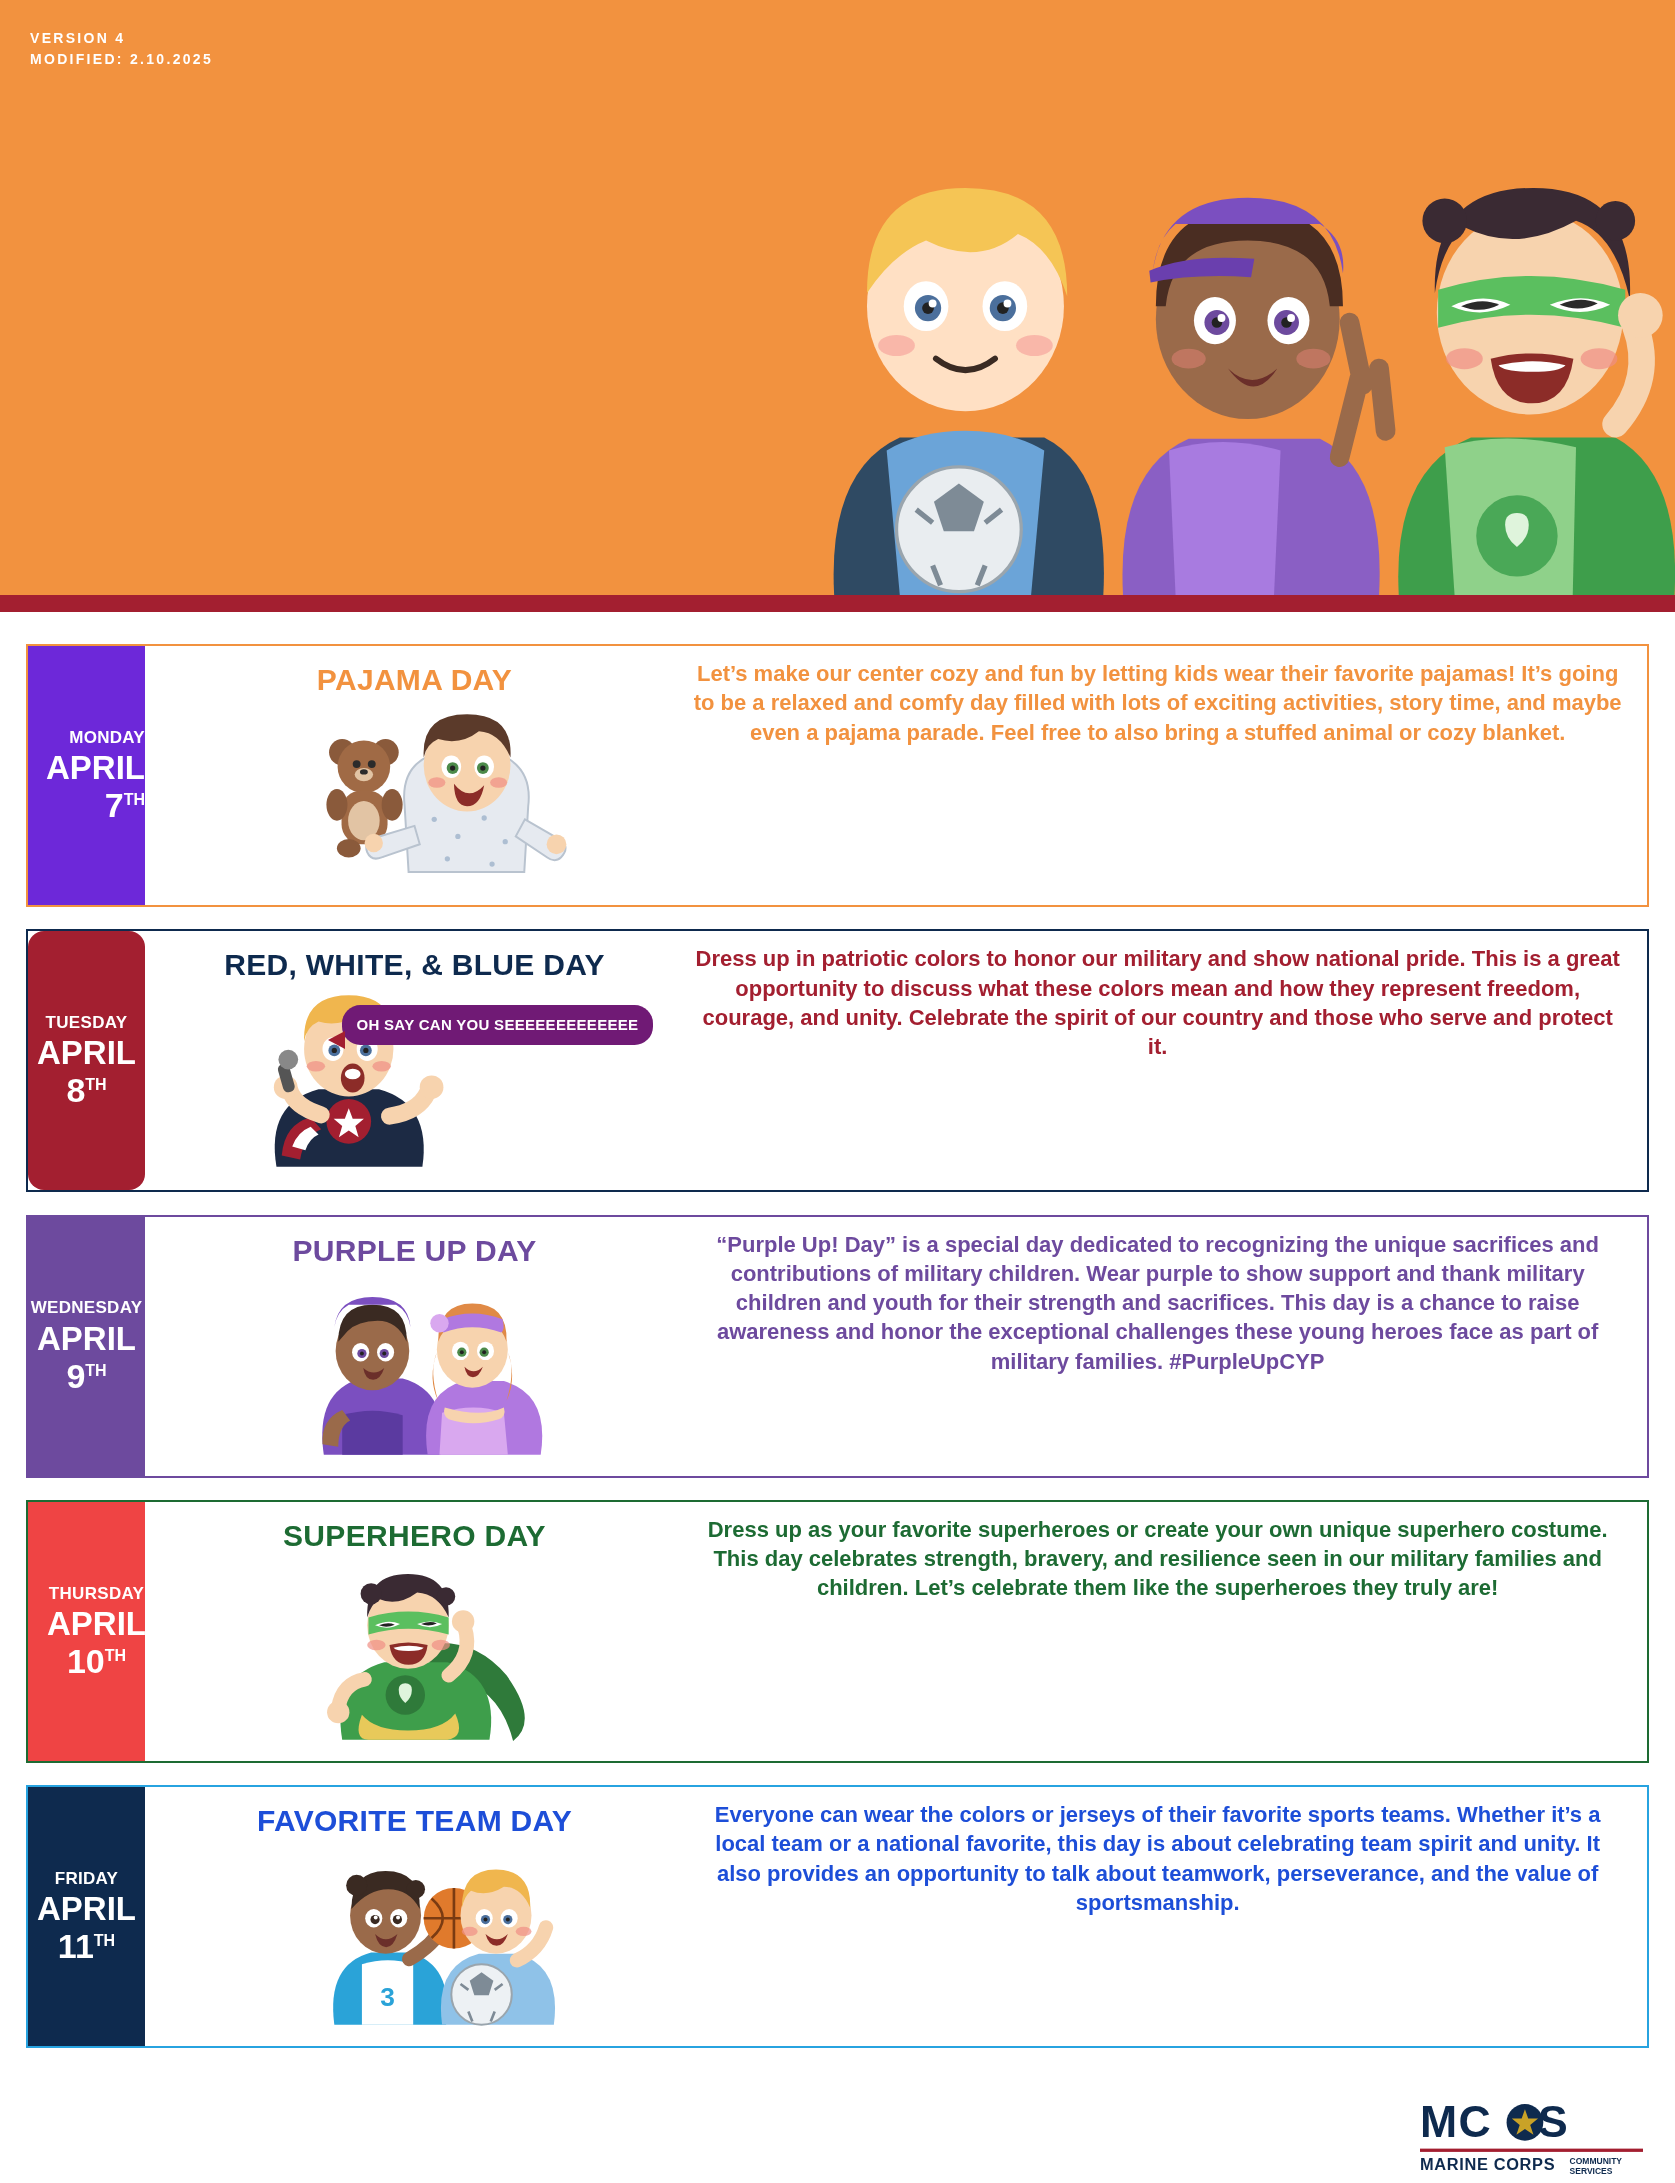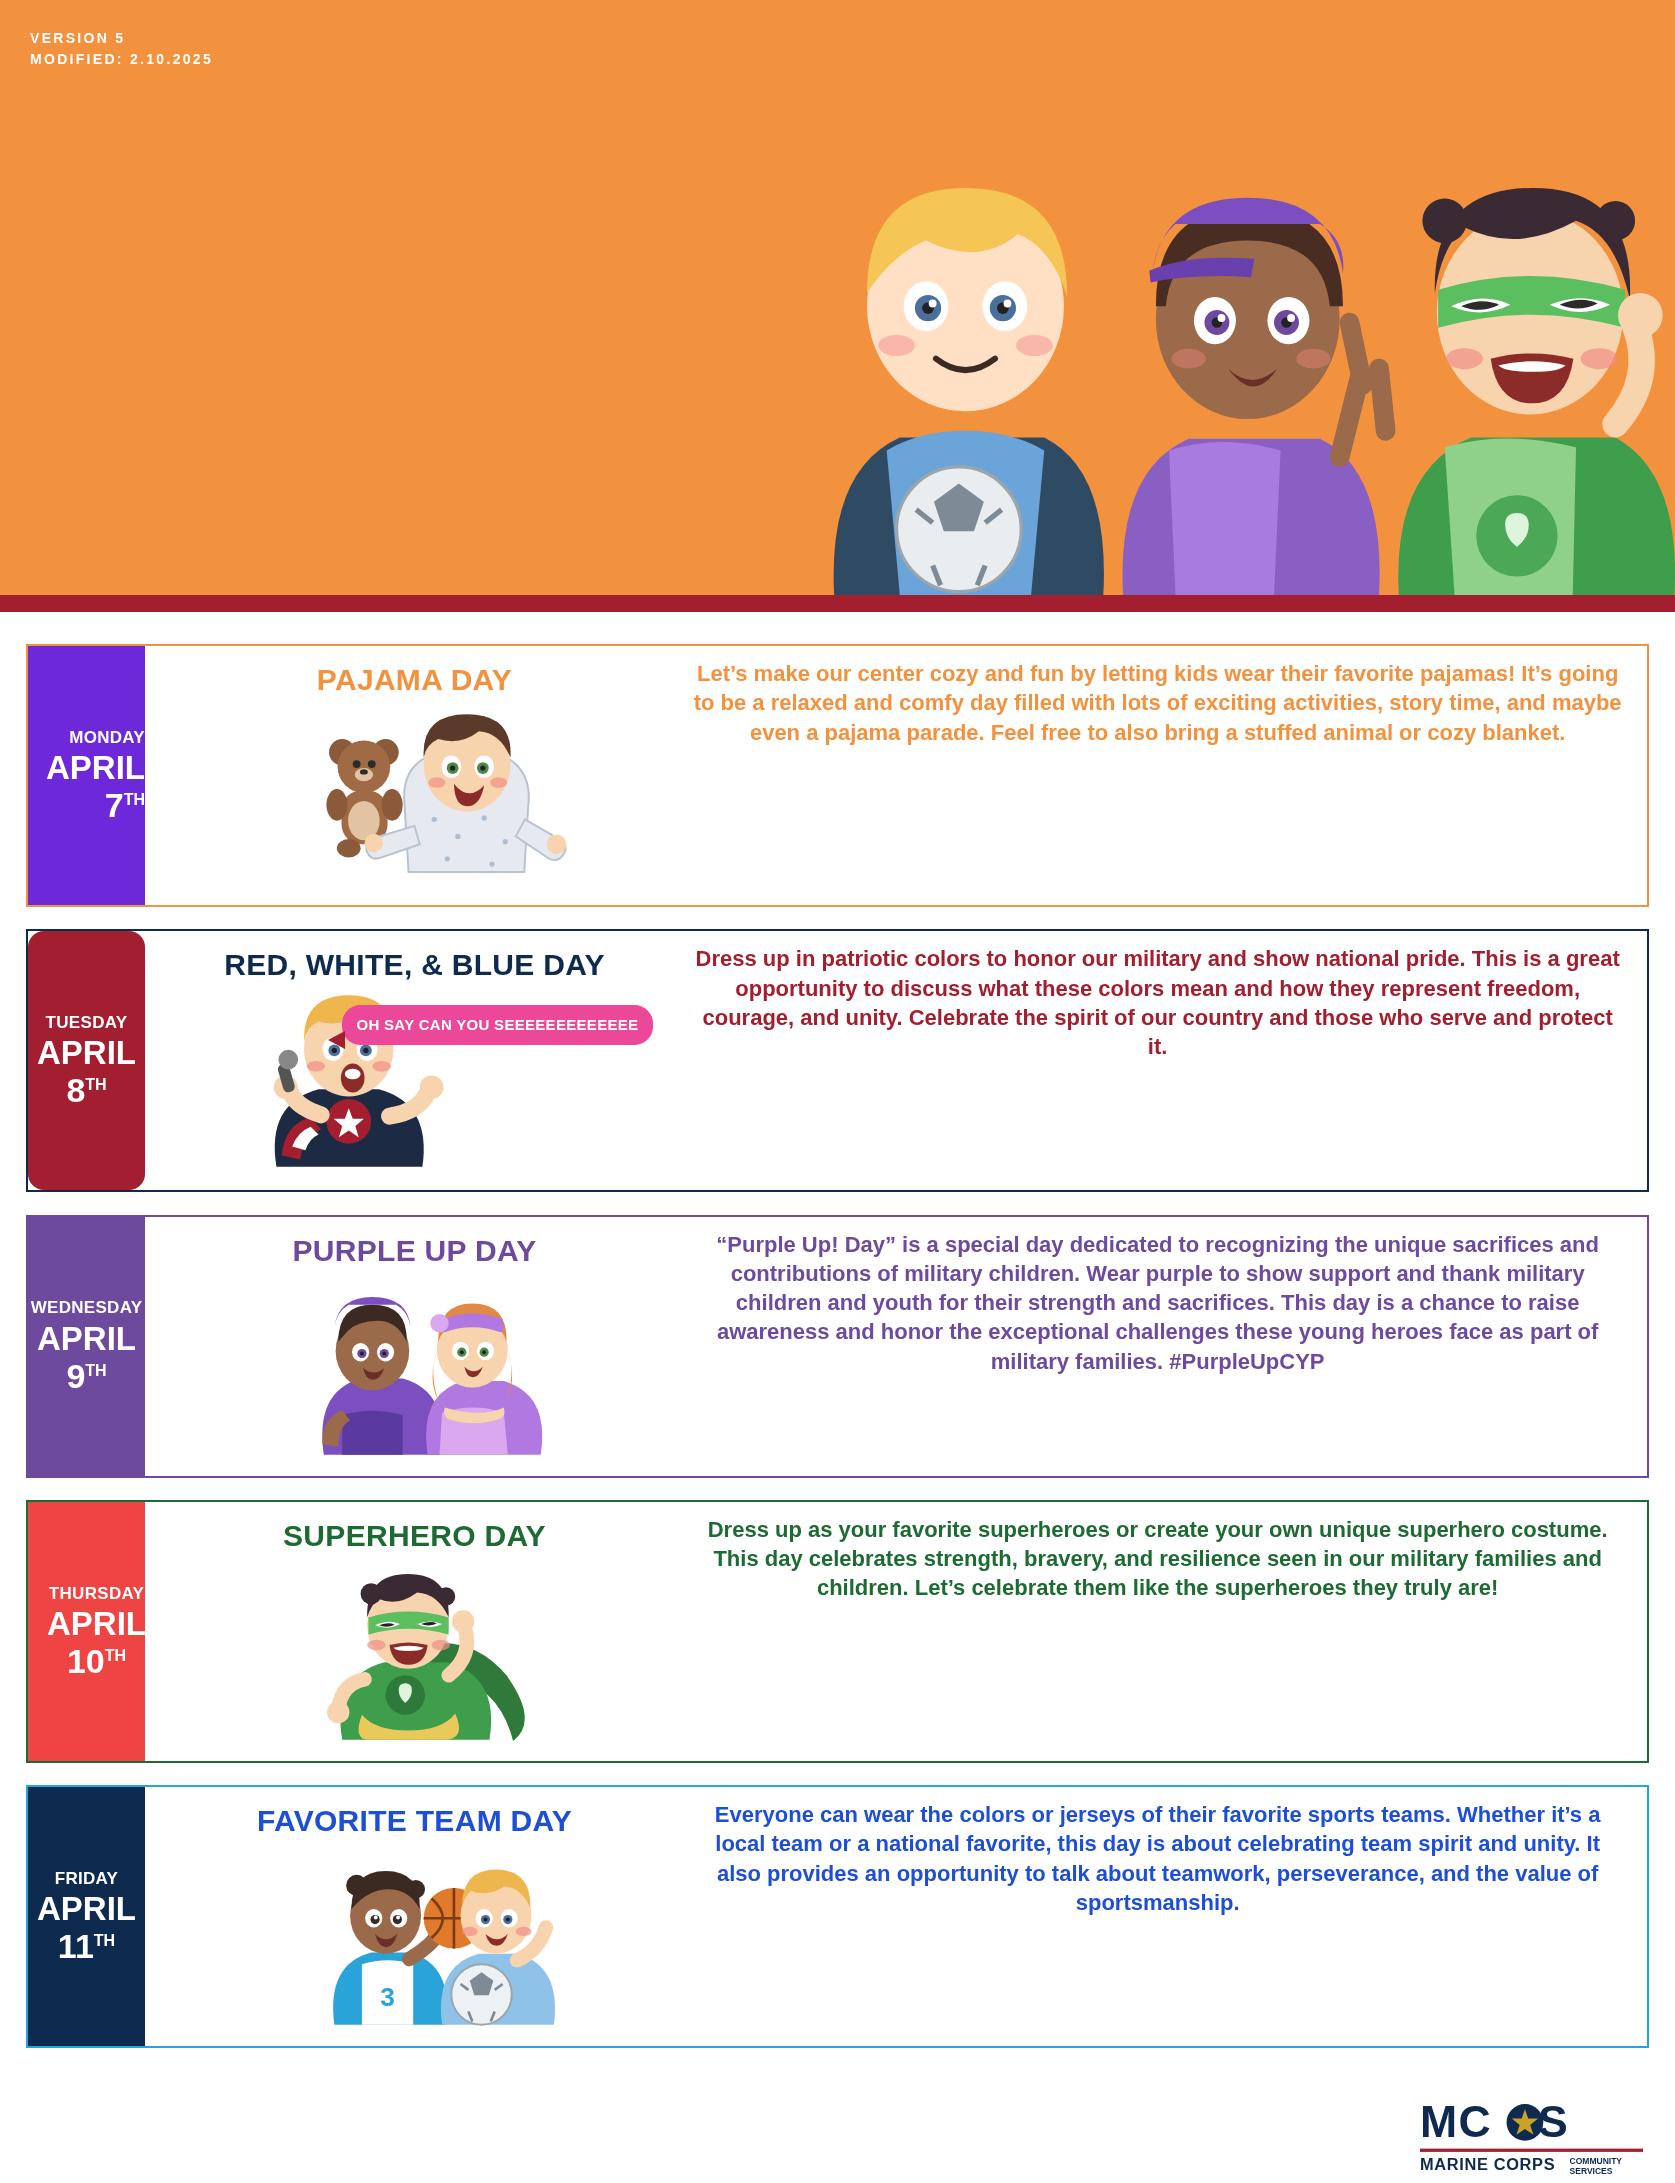--- a/index.html
+++ b/index.html
@@ -189,21 +189,21 @@
     right: 32px;
     bottom: 8px;
     text-align: left;
   }
   .mccs-logo { display: block; }
 
   .speech {
     position: absolute;
     left: 197px;
     top: 74px;
-    background: #ec4899;
+    background: #701a75;
     color: #fff;
     border-radius: 18.4px;
     padding: 10.5px 14.5px;
     font-size: 15px;
     font-weight: bold;
     line-height: 1.25;
     letter-spacing: 0.3px;
     z-index: 4;
     text-align: center;
   }
@@ -216,21 +216,21 @@
     border-style: solid;
     border-color: transparent #a31f30 transparent transparent;
   }
 </style>
 </head>
 <body>
 
 <div class="header">
 
   <div class="version-block">
-    <div>VERSION 5</div>
+    <div>VERSION 4</div>
     <div>MODIFIED: 2.10.2025</div>
   </div>
 
 
   <svg class="header-art" viewBox="0 0 1380 690">
 
     <g>
       <path d="M100 690 Q90 500 200 450 L420 450 Q520 500 510 690 Z" fill="#2f4a63"></path>
       <path d="M180 470 Q230 440 300 440 Q370 440 420 470 L400 690 L200 690 Z" fill="#6ba4d8"></path>
       <ellipse cx="300" cy="250" rx="150" ry="160" fill="#ffe0c4"></ellipse>

